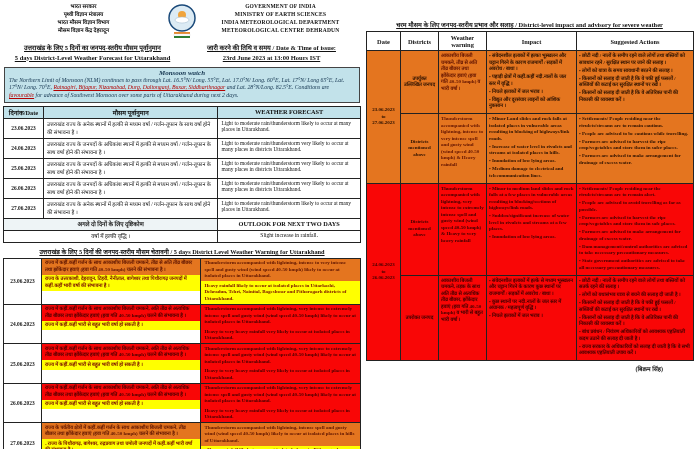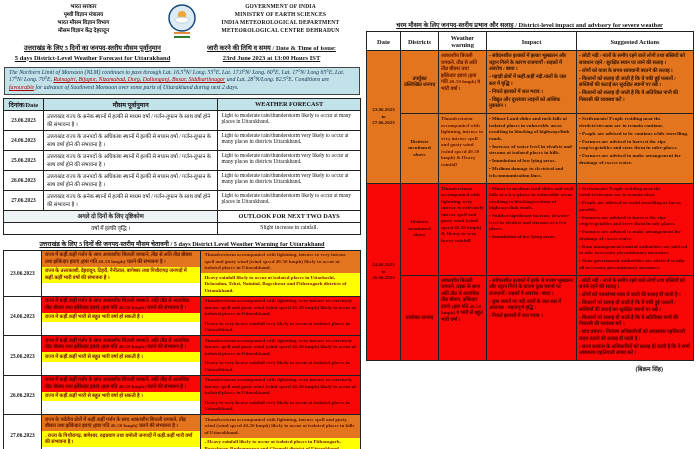--- a/index.html
+++ b/index.html
@@ -105,20 +105,21 @@
         <div class="u">उत्तराखंड के लिए 5 दिनों का जनपद-स्तरीय मौसम पूर्वानुमान</div>
         <div class="u">5 days District-Level Weather Forecast for Uttarakhand</div>
       </div>
       <div class="title-cell">
         <div class="u">जारी करने की तिथि व समय / Date &amp; Time of issue:</div>
         <div class="u">23rd June 2023 at 13:00 Hours IST</div>
       </div>
     </div>
 
     <div class="monsoon">
+      <div class="monsoon-title">Monsoon watch</div>
       <div class="monsoon-body"><span>The Northern Limit of Monsoon (NLM) continues to pass through Lat. 16.5°N/ Long. 55°E, Lat. 17.0°N/ Long. 60°E, Lat. 17°N/ Long 65°E, Lat. 17°N/ Long. 70°E, </span><span class="hl">Ratnagiri, Bijapur, Nizamabad, Durg, Daltonganj, Buxar, Siddharthnagar</span><span> and Lat. 28°N/Long. 82.5°E. Conditions are </span><span class="hl">favourable</span><span> for advance of Southwest Monsoon over some parts of Uttarakhand during next 2 days.</span></div>
     </div>
 
     <table class="fc-table">
       <tbody>
           <tr>
         <th class="fc-date">दिनांक/Date</th>
         <th class="fc-hi">मौसम पूर्वानुमान</th>
         <th class="fc-en">WEATHER FORECAST</th>
       </tr>

